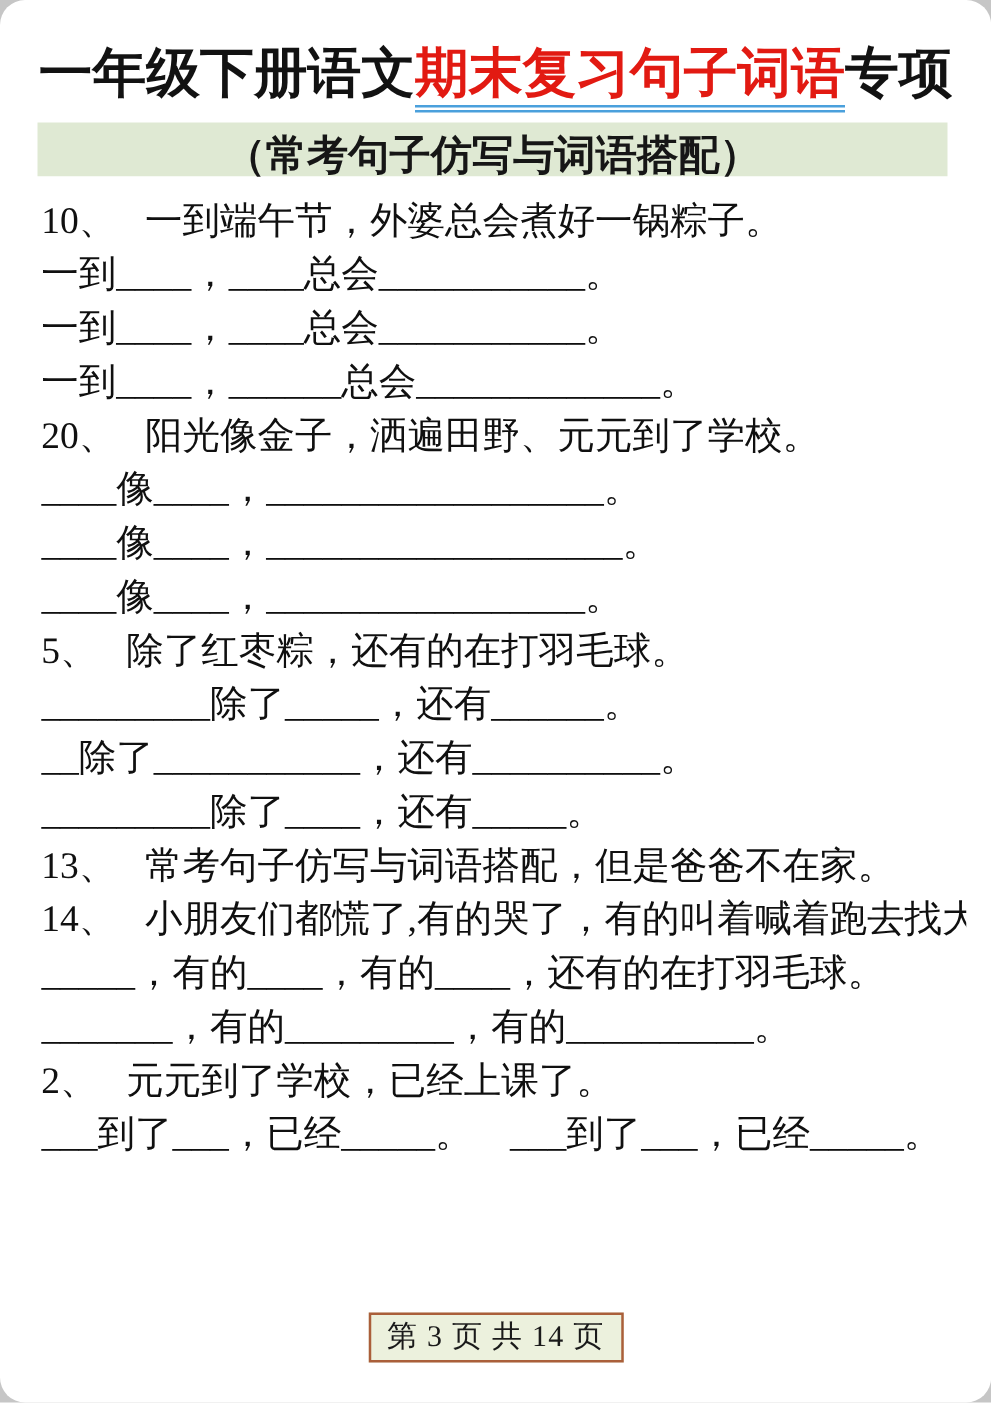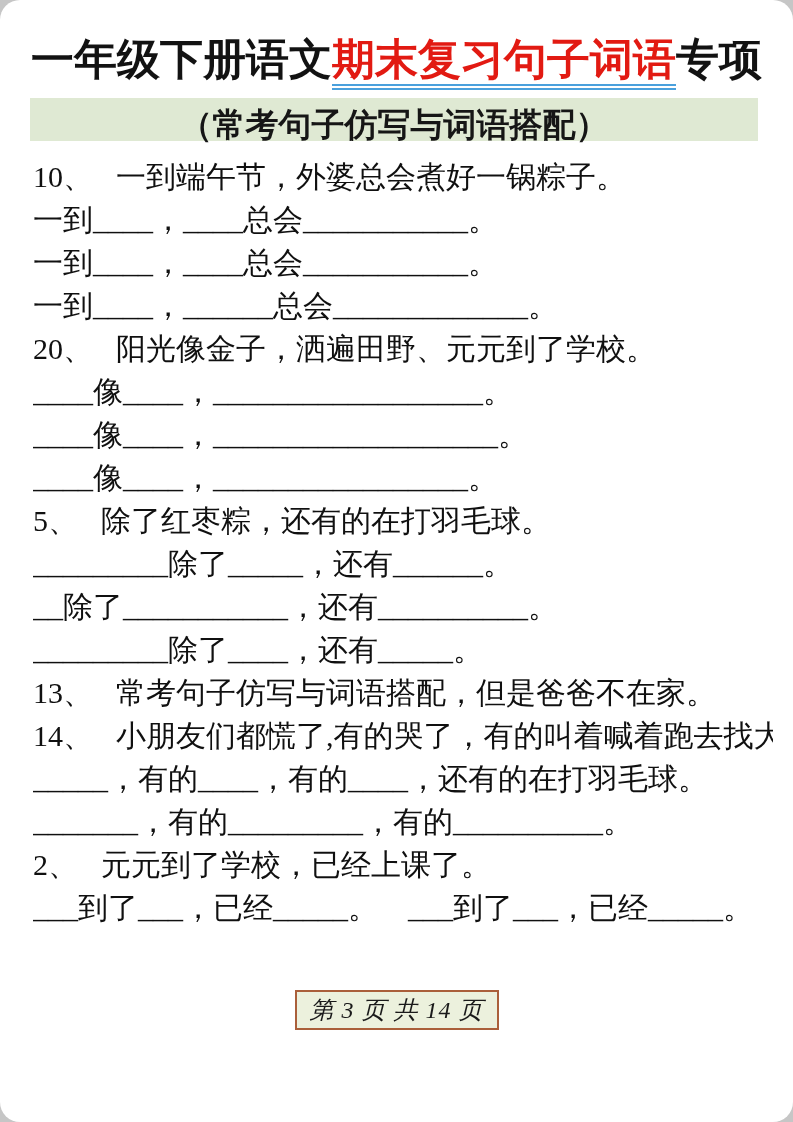--- a/index.html
+++ b/index.html
@@ -47,33 +47,32 @@
   }
   .line {
     height:43px;
     line-height:43px;
     white-space:nowrap;
     overflow:hidden;
   }
   .num { margin-right:23px; }
   .footer-badge {
     position:absolute;
-    top:990px;
+    top:1050px;
     left:50%;
     transform:translateX(-50%);
     background:var(--footer-bg, #ecf1dd);
     border:2px solid var(--footer-border, #aa5f3a);
     height:36px;
     line-height:36px;
     padding:0 13px;
     font-size:24px;
     letter-spacing:1px;
     color:#1a1a1a;
     white-space:nowrap;
-    font-style:italic;
   }
 </style>
 </head>
 <body>
 
 <div class="page">
 
   <h1 class="title"><span>一年级下册语文</span><span class="hl">期末复习句子词语</span><span>专项</span></h1>
 
   <div class="subtitle">（常考句子仿写与词语搭配）</div>

